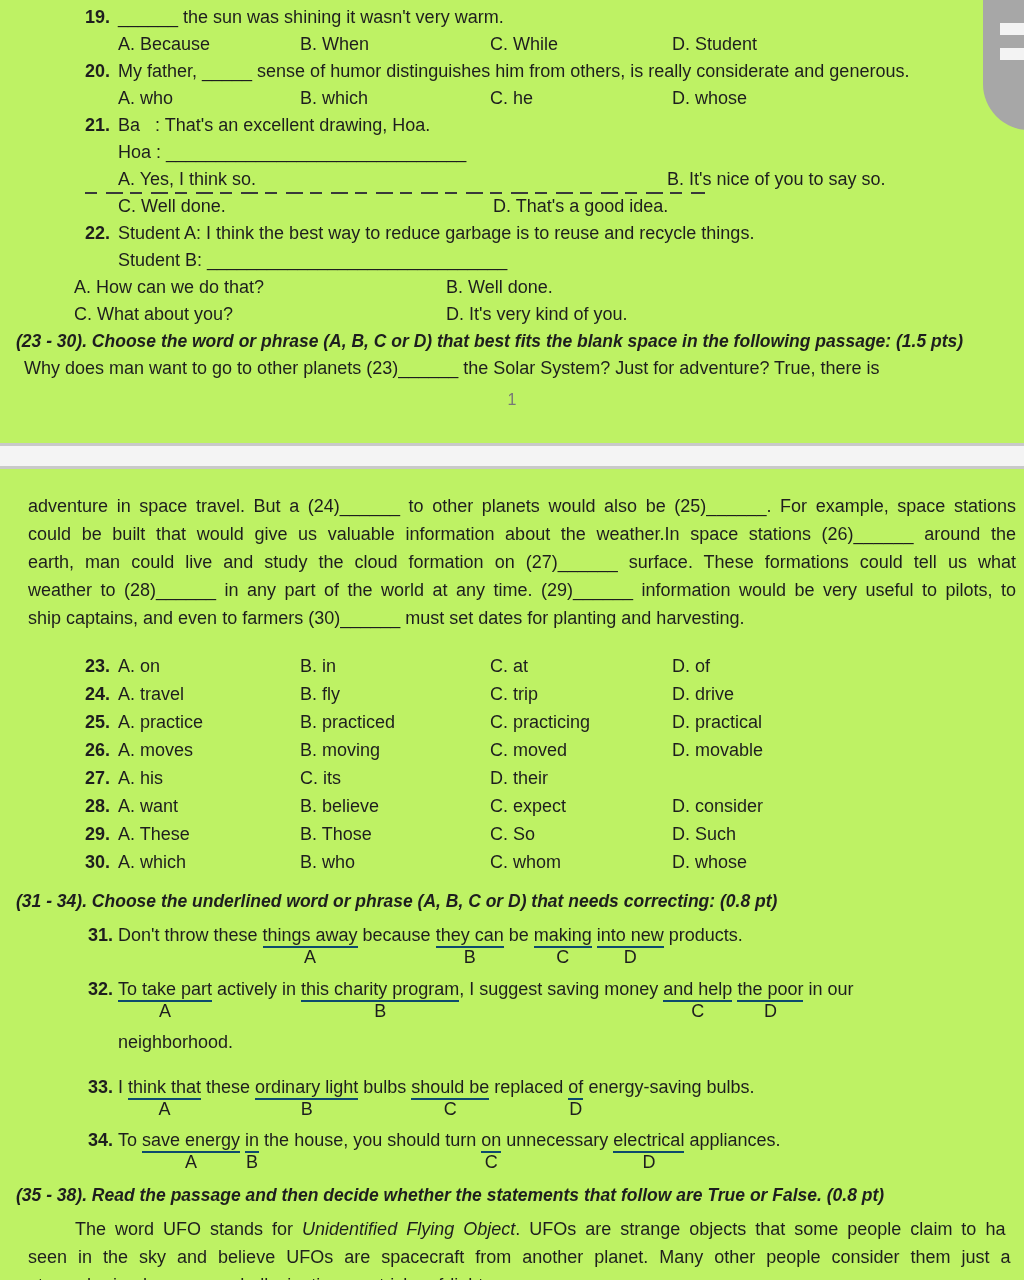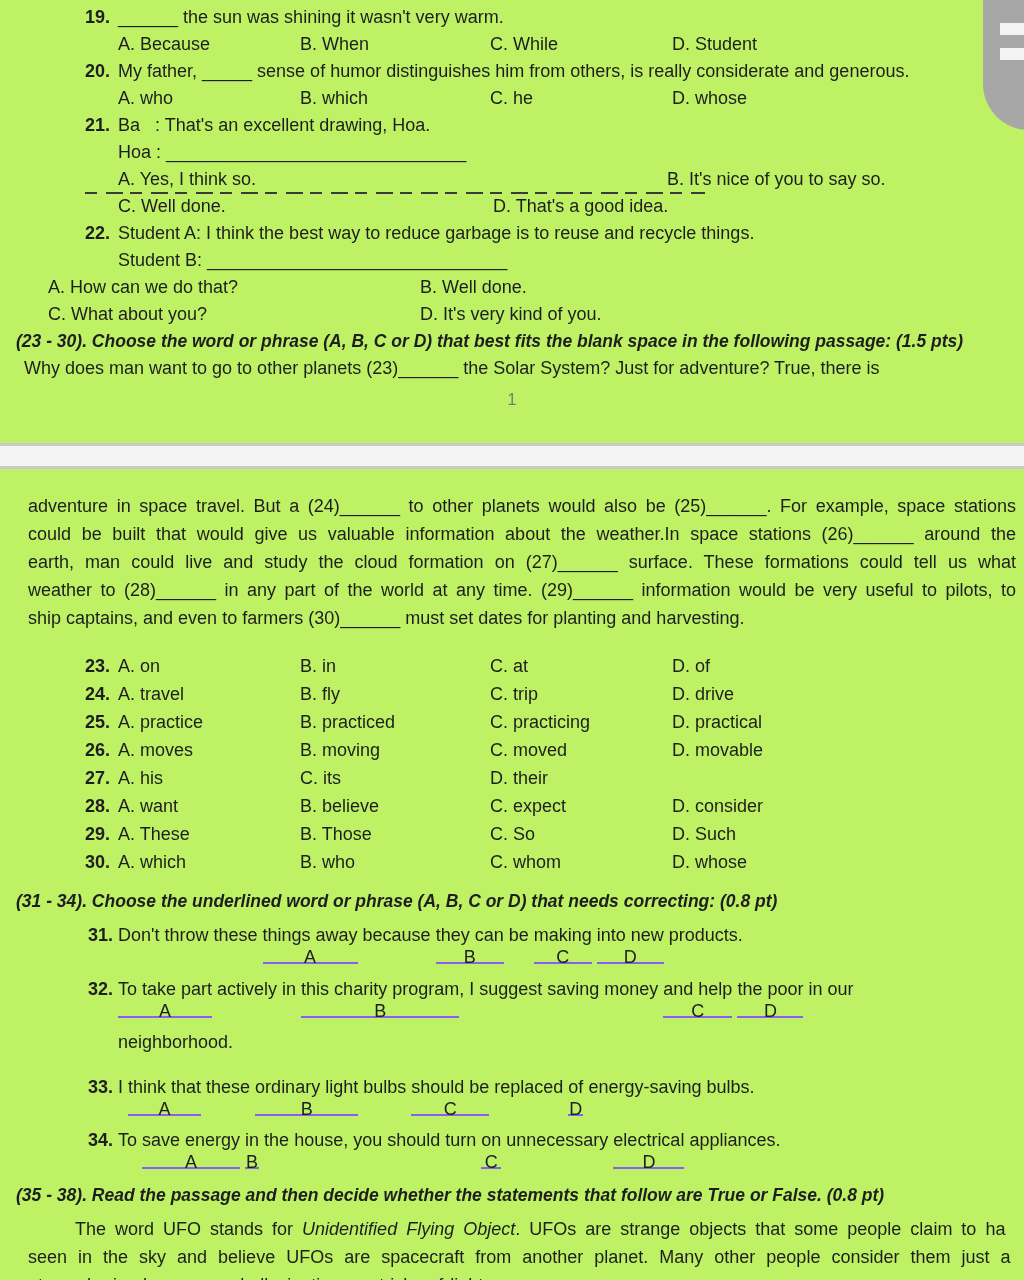--- a/index.html
+++ b/index.html
@@ -14,35 +14,35 @@
   #page-gap{position:absolute;top:443px;left:0;width:1024px;height:26px;
     background:#f4f4f4;border-top:3px solid #c9c9c9;border-bottom:3px solid #c9c9c9;
     box-sizing:border-box;z-index:2}
   .line{line-height:27px;white-space:nowrap}
   .q{position:relative;padding-left:118px}
   .num{position:absolute;left:85px;top:0;font-weight:700;font-style:normal}
   .indent{margin-left:118px}
   .opts4{display:grid;grid-template-columns:182px 190px 182px auto;margin-left:118px;line-height:27px}
   .opts2w{display:grid;grid-template-columns:549px auto;margin-left:118px;line-height:27px}
   .opts2n{display:grid;grid-template-columns:375px auto;margin-left:118px;line-height:27px}
-  .opts2m{display:grid;grid-template-columns:372px auto;margin-left:48px;line-height:27px}
+  .opts2m{display:grid;grid-template-columns:372px auto;margin-left:74px;line-height:27px}
   .hdr{font-weight:700;font-style:italic;margin-left:16px;line-height:27px;font-size:17.5px;white-space:nowrap}
   .fullline{margin-left:24px;line-height:27px;white-space:nowrap}
   .pagenum{text-align:center;color:#777;font-size:16px;margin-top:8px;line-height:20px}
   #artifact-dashes{position:absolute;left:85px;top:192px;width:620px;height:2px;
     background:repeating-linear-gradient(90deg,#3a3a3a 0 12px,transparent 12px 21px,#3a3a3a 21px 38px,transparent 38px 45px)}
   
   .passage{margin:23px 8px 0 28px;line-height:28px}
   .jl{text-align:justify;text-align-last:justify}
   .grid2330{margin-top:20px}
   .grow{position:relative;padding-left:118px;display:grid;grid-template-columns:182px 190px 182px auto;line-height:28px}
   .uq{position:relative;padding-left:118px;line-height:27px;padding-bottom:26px;white-space:nowrap}
   .uq .num{left:88px}
   .useg{position:relative}
-  .ut{border-bottom:2px solid #8b5cf6;padding-bottom:17px}
+  .ut{border-bottom:2px solid #0c4a6e;padding-bottom:1px}
   .um{position:absolute;top:100%;left:50%;transform:translateX(-50%);margin-top:4px;line-height:16px}
   .cont-line{margin-left:118px;line-height:27px}
   .mt7{margin-top:7px}.mt1{margin-top:1px}.mt3{margin-top:18px}.mt12{margin-top:12px}.mt2{margin-top:2px}
   .ufo{margin:6px 0 0 28px;line-height:28px;white-space:nowrap;word-spacing:4px}
   .ufo .l1{text-indent:47px}
   .ufo .l2{word-spacing:6px}
   .ufo .l3{word-spacing:2px}
   .ital{font-style:italic}
   
   #float-btn{position:absolute;left:983px;top:-18px;width:70px;height:148px;

